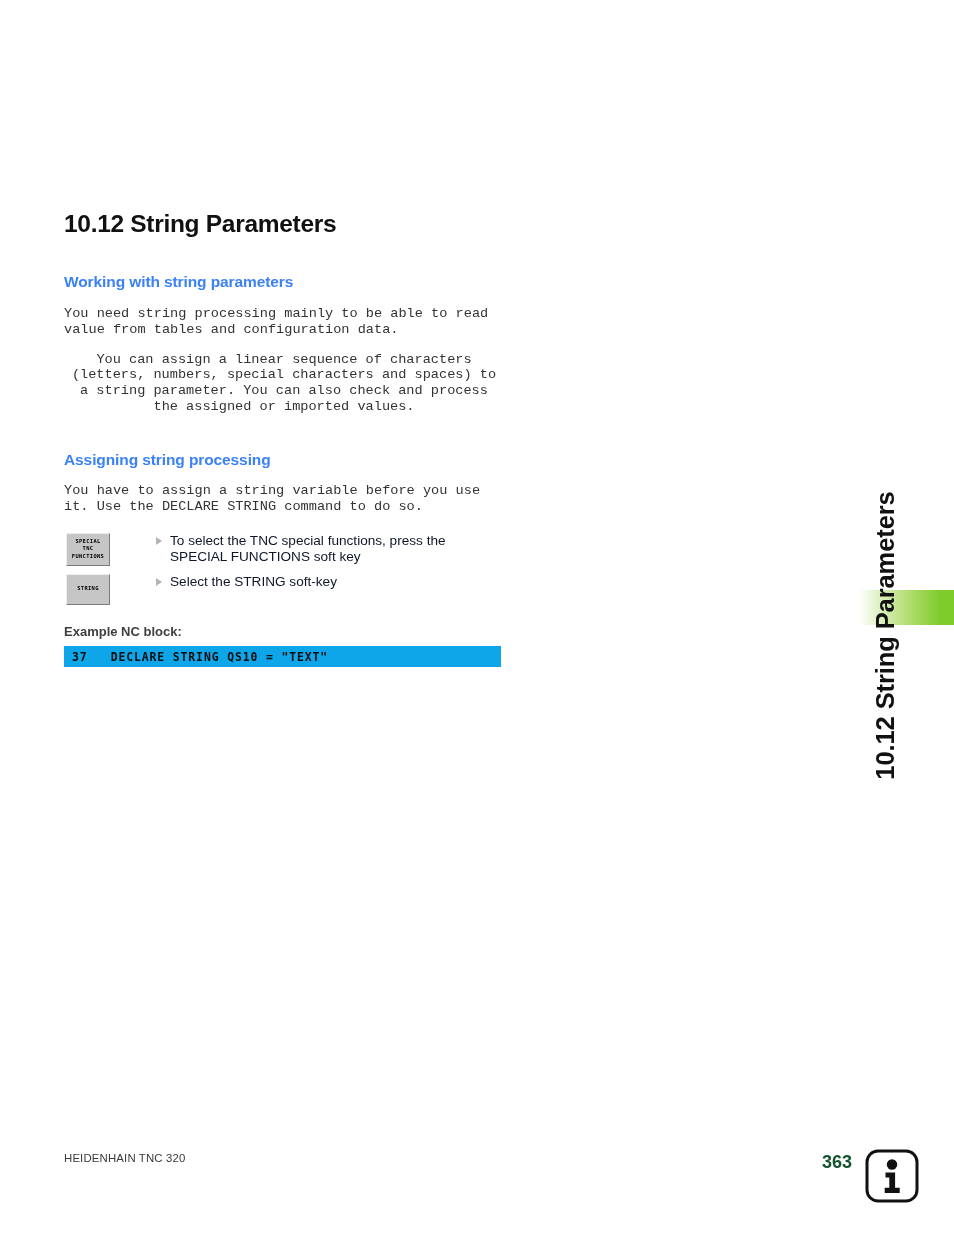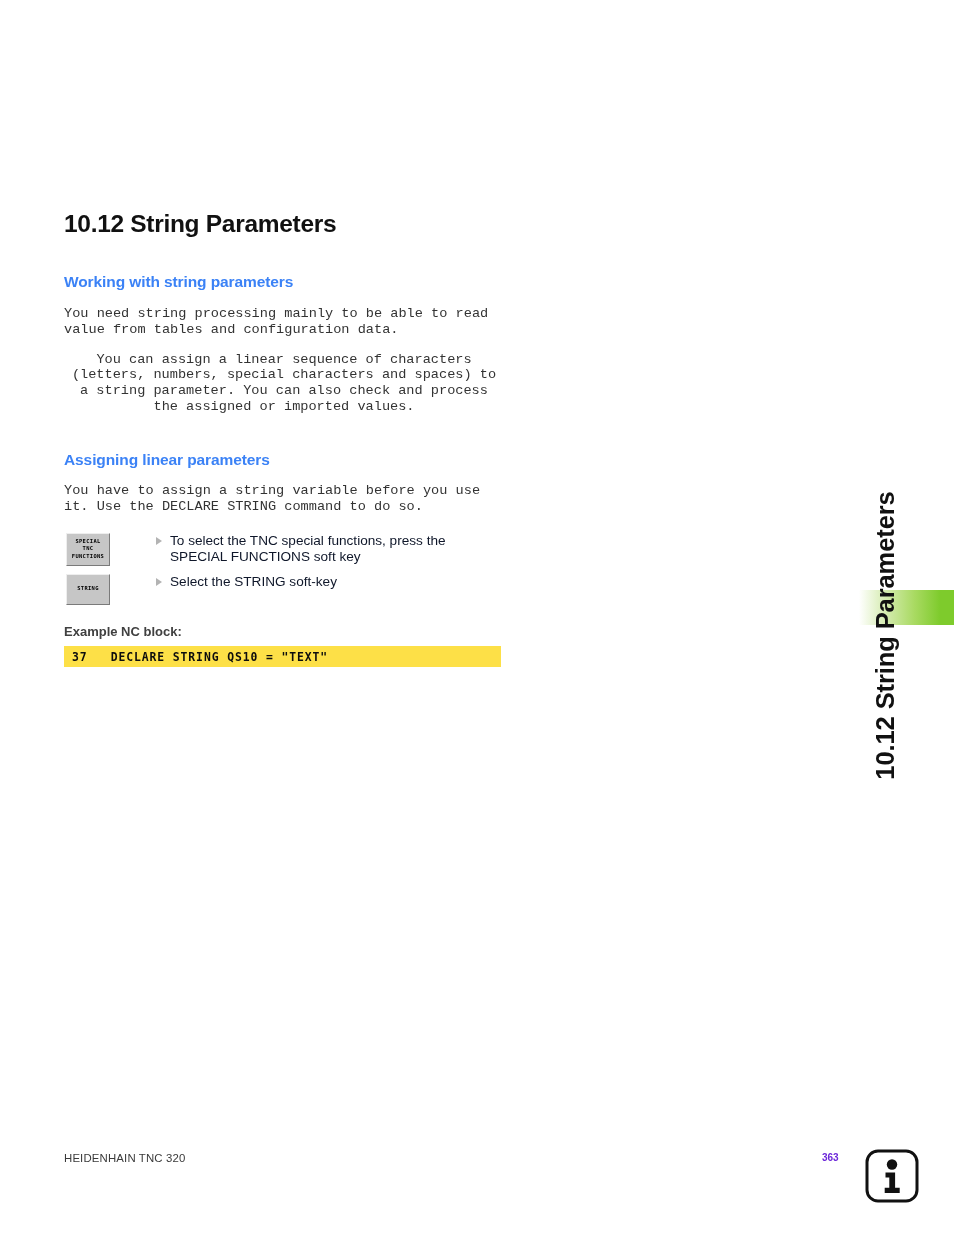--- a/index.html
+++ b/index.html
@@ -146,21 +146,21 @@
   h3.example-label {
     margin: 18px 0 0 0;
     font-size: 13px;
     font-weight: bold;
     color: #404040;
   }
   .nc-block {
     margin-top: 7px;
     width: 437px;
     height: 21px;
-    background: #fde047;
+    background: #0ea5e9;
     display: flex;
     align-items: center;
   }
   .nc-block .nc-text {
     font-family: "DejaVu Sans Mono", "Liberation Mono", monospace;
     font-size: 11.4px;
     font-weight: bold;
     letter-spacing: 0.9px;
     color: #0d0d0d;
     padding-left: 8px;
@@ -173,23 +173,23 @@
     left: 64px;
     top: 1152px;
     font-size: 11.4px;
     letter-spacing: 0.15px;
     color: #3a3a3a;
   }
   .footer-page {
     position: absolute;
     left: 822px;
     top: 1152px;
-    font-size: 10px;
-    font-weight: bold;
-    color: #6d28d9;
+    font-size: 18px;
+    font-weight: bold;
+    color: #14532d;
   }
   .info-badge {
     position: absolute;
     left: 864px;
     top: 1148px;
     width: 56px;
     height: 56px;
   }
   .info-badge svg { display: block; }
 </style>
@@ -205,21 +205,21 @@
   </div>
 
   <div class="content">
 
     <h1 class="section-title">10.12 String Parameters</h1>
 
     <h2 class="sub-title">Working with string parameters</h2>
     <p class="body">You need string processing mainly to be able to read value from tables and configuration data.</p>
     <p class="body">You can assign a linear sequence of characters (letters, numbers, special characters and spaces) to a string parameter. You can also check and process the assigned or imported values.</p>
 
-    <h2 class="sub-title">Assigning linear parameters</h2>
+    <h2 class="sub-title">Assigning string processing</h2>
     <p class="body">You have to assign a string variable before you use it. Use the DECLARE STRING command to do so.</p>
 
     <div class="steps">
 
       <div class="step-row">
         <div class="softkey tall">
           <div>SPECIAL</div>
           <div>TNC</div>
           <div>FUNCTIONS</div>
         </div>

